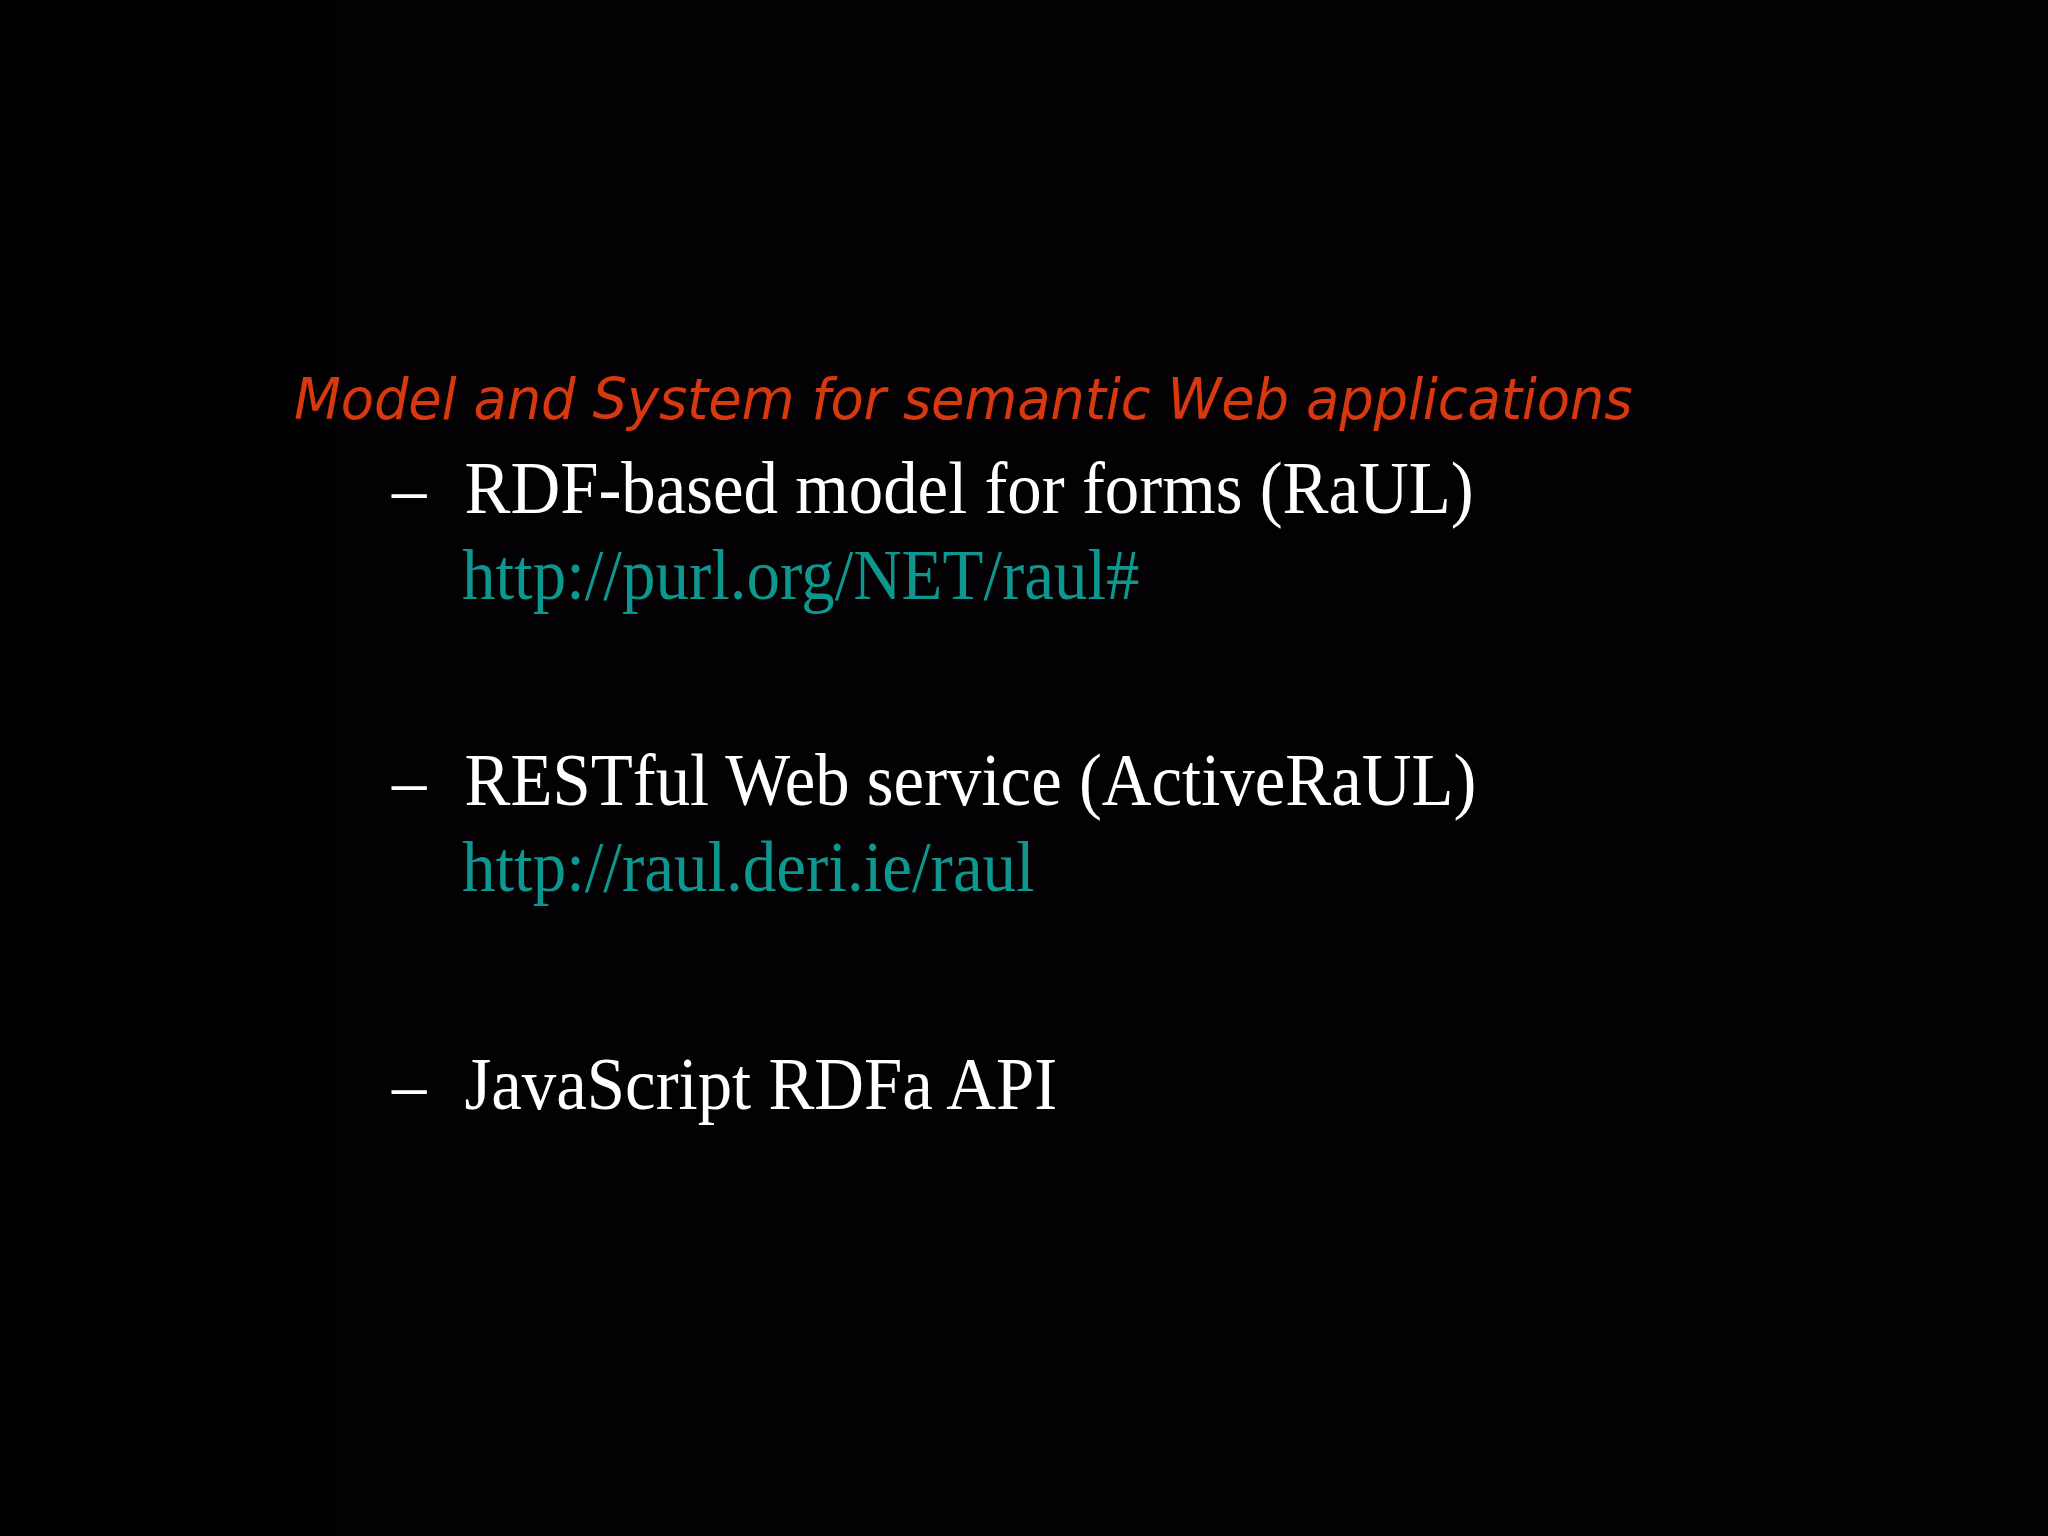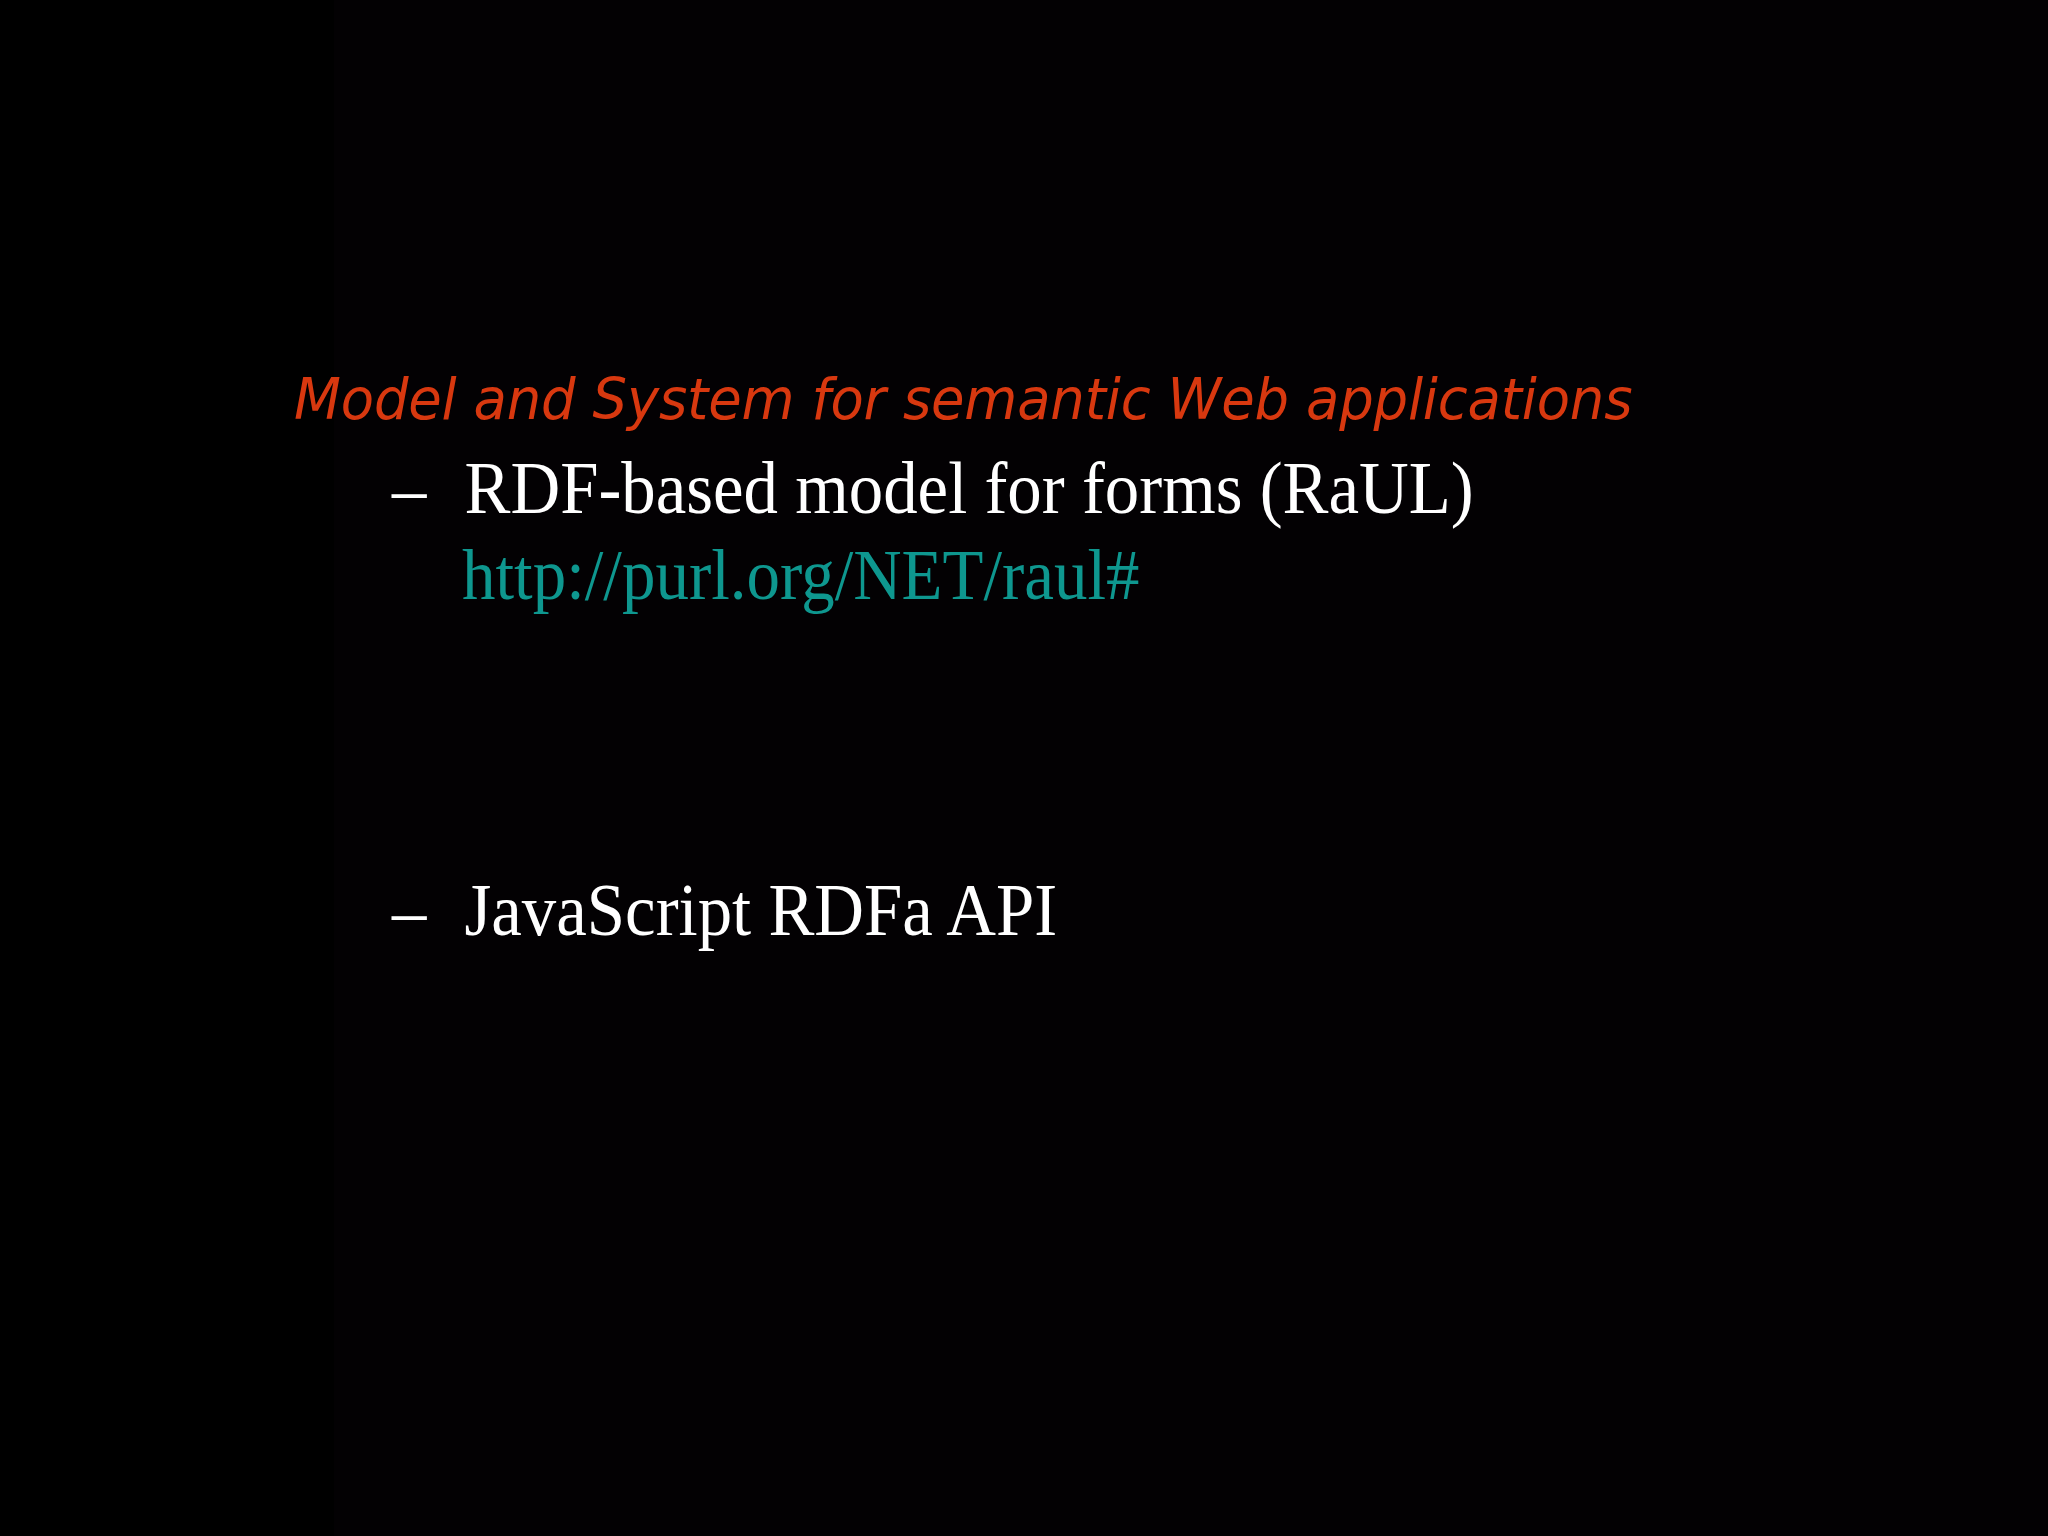--- a/index.html
+++ b/index.html
@@ -116,20 +116,26 @@
 
     <div class="bullet-group">
       <div class="bullet-row">
         <span class="bullet-dash">–</span><span class="bullet-text">RDF-based model for forms (RaUL)</span>
       </div>
       <div class="bullet-url">http://purl.org/NET/raul#</div>
     </div>
 
     <div class="spacer-lg"></div>
 
+    <div class="bullet-group">
+      <div class="bullet-row">
+        <span class="bullet-dash">–</span><span class="bullet-text">RESTful Web service (ActiveRaUL)</span>
+      </div>
+      <div class="bullet-url">http://raul.deri.ie/raul</div>
+    </div>
 
     <div class="spacer-md"></div>
 
     <div class="bullet-group">
       <div class="bullet-row">
         <span class="bullet-dash">–</span><span class="bullet-text">JavaScript RDFa API</span>
       </div>
     </div>
 
   </div>

